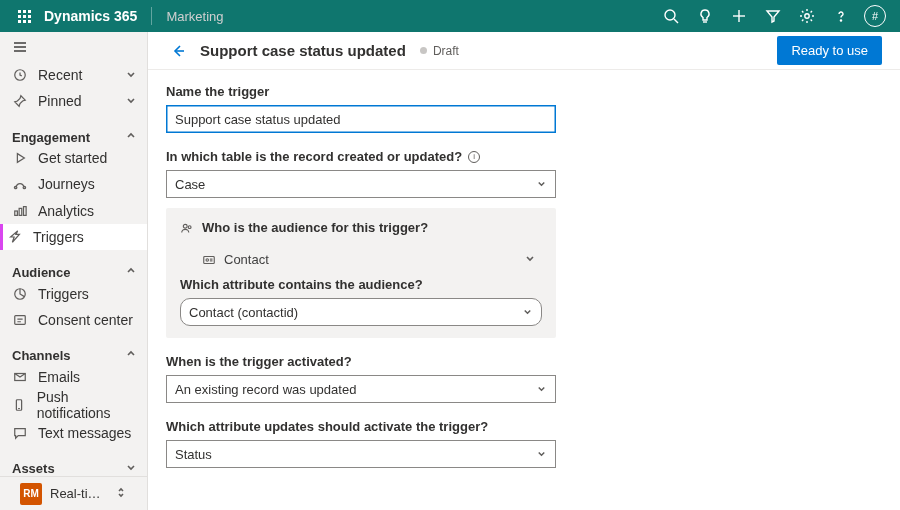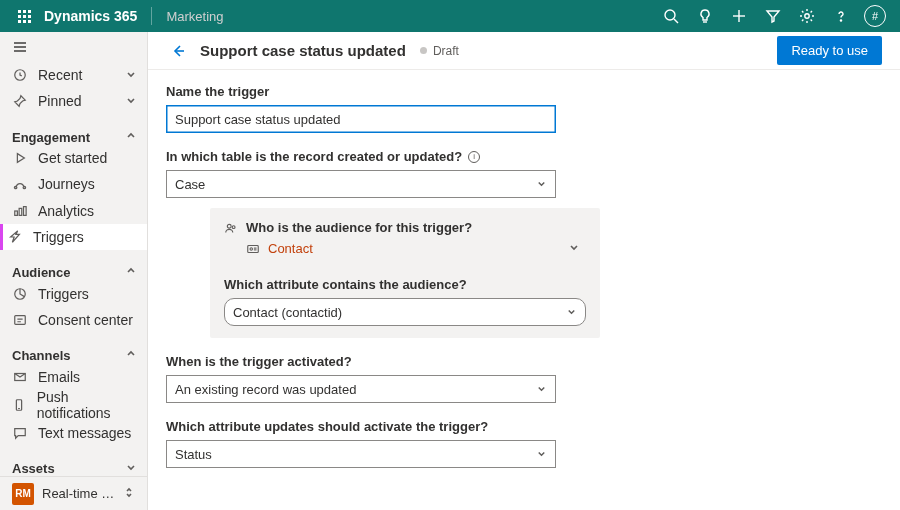--- a/index.html
+++ b/index.html
@@ -28,21 +28,21 @@
   .hamburger svg { width:16px; height:16px; }
   .nav-item { height:30px; display:flex; align-items:center; padding:0 10px 0 12px; cursor:pointer; gap:10px; color:#323130; font-size:14px; }
   .nav-item.selected { background:#fff; border-left:3px solid #d946ef; padding-left:4px; font-weight:400; }
   .nav-item .icon-slot { width:16px; display:flex; align-items:center; justify-content:center; }
   .nav-item .icon-slot svg { width:14px; height:14px; stroke:#605e5c; fill:none; stroke-width:1.4; }
   .nav-item .chev { margin-left:auto; }
   .nav-group { height:30px; display:flex; align-items:flex-end; padding:0 10px 0 12px; font-weight:600; font-size:13px; color:#323130; cursor:pointer; margin-top:4px; }
   .nav-group .chev { margin-left:auto; }
   .chev svg { width:12px; height:12px; stroke:#605e5c; fill:none; stroke-width:1.6; }
   .sidebar-spacer { flex:1; }
-  .env-switch { height:38px; border-top:1px solid #e1dfdd; display:flex; align-items:center; padding:0 12px; gap:8px; font-size:13px; cursor:pointer; }
+  .env-switch { height:38px; border-top:1px solid #e1dfdd; display:flex; align-items:center; padding:0 20px; gap:8px; font-size:13px; cursor:pointer; }
   .env-badge { width:22px; height:22px; background:#d35400; color:#fff; font-size:10px; font-weight:600; display:flex; align-items:center; justify-content:center; border-radius:2px; }
   .env-name { flex:1; white-space:nowrap; overflow:hidden; text-overflow:ellipsis; }
 
   
   .main { flex:1; display:flex; flex-direction:column; }
   .page-header { height:38px; display:flex; align-items:center; padding:0 18px; border-bottom:1px solid #edebe9; }
   .back-btn { width:24px; height:24px; display:flex; align-items:center; justify-content:center; cursor:pointer; margin-right:10px; }
   .back-btn svg { width:16px; height:16px; stroke:#0078d4; fill:none; stroke-width:1.6; }
   .page-title { font-weight:600; font-size:15px; }
   .status-dot { width:7px; height:7px; border-radius:50%; background:#c8c6c4; margin-left:14px; margin-right:6px; }
@@ -52,23 +52,23 @@
 
   .form-area { padding:14px 18px; overflow:auto; }
   .form-label { font-size:13px; font-weight:600; color:#323130; margin-bottom:6px; display:flex; align-items:center; gap:6px; }
   .info-icon { width:12px; height:12px; border:1px solid #605e5c; border-radius:50%; display:inline-flex; align-items:center; justify-content:center; font-size:8px; color:#605e5c; font-weight:400; }
   .text-input, .select-input { width:390px; height:28px; border:1px solid #8a8886; background:#fff; padding:0 8px; font-size:13px; color:#323130; display:flex; align-items:center; }
   .text-input.focused { border:1px solid #0078d4; box-shadow:0 0 0 0.5px #0078d4 inset; }
   .select-input { justify-content:space-between; cursor:pointer; }
   .select-input .chev svg { width:11px; height:11px; stroke:#605e5c; }
   .field-block { margin-bottom:16px; }
 
-  .sub-panel { width:390px; background:#f3f2f1; padding:12px 14px; margin-top:-6px; margin-bottom:16px; border-radius:2px;margin-left:44px; }
+  .sub-panel { width:390px; background:#f3f2f1; padding:12px 14px; margin-top:-6px; margin-bottom:16px; border-radius:2px; }
   .sub-label { font-size:13px; font-weight:600; display:flex; align-items:center; gap:8px; margin-bottom:6px; }
-  .sub-select { width:100%; height:26px; background:#f3f2f1; border:none; display:flex; align-items:flex-start; justify-content:space-between; padding:0 6px 0 22px; color:#c2410c; font-size:13px; cursor:pointer; }
+  .sub-select { width:100%; height:26px; background:#f3f2f1; border:none; display:flex; align-items:flex-end; justify-content:space-between; padding:0 6px 0 22px; color:#404040; font-size:13px; cursor:pointer; }
   .sub-panel .form-label2 { font-size:13px; font-weight:600; margin:10px 0 6px 0; }
   .sub-panel .select-input { width:100%;border-radius:10px; }
   .sub-icon-svg { width:14px; height:14px; stroke:#605e5c; fill:none; stroke-width:1.3; }
 </style>
 </head>
 <body>
 
 <div class="top-header">
   <div class="waffle">
     <div class="waffle-grid">

